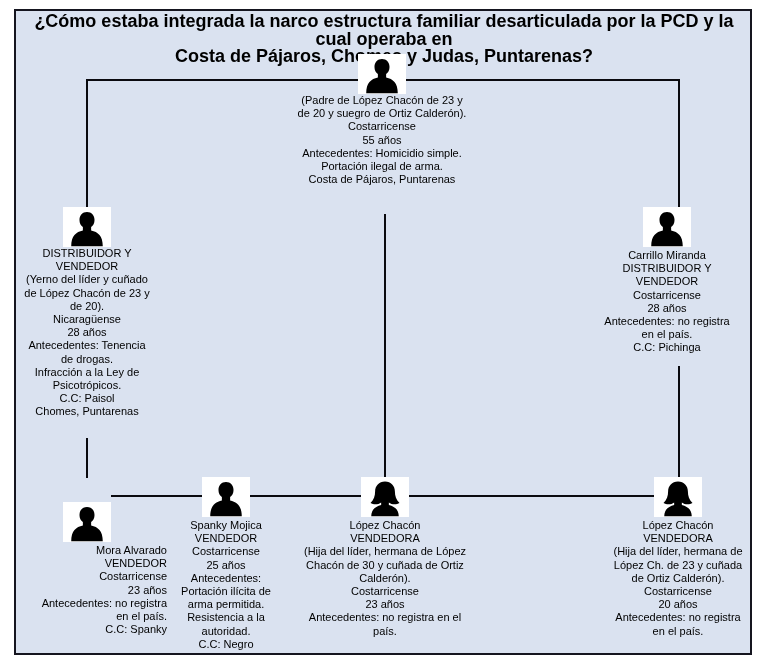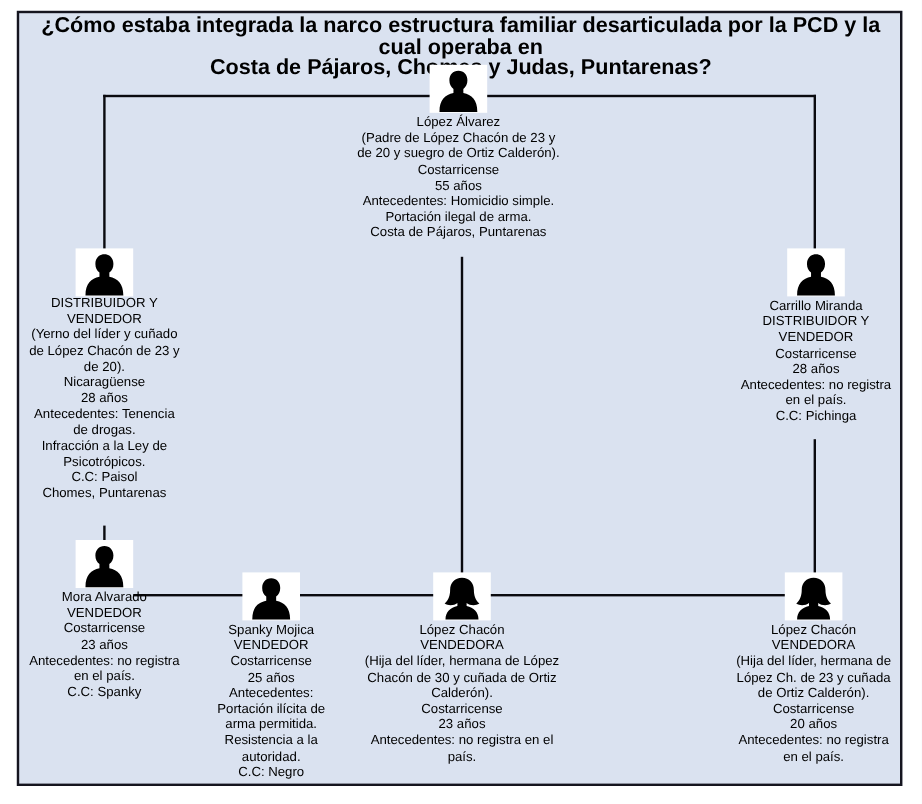--- a/index.html
+++ b/index.html
@@ -23,22 +23,22 @@
     display:flex; align-items:flex-end; justify-content:center; overflow:hidden;
   }
   .photo svg { display:block; }
   .p-name, .p-role, .p-details { white-space:pre-line; margin-top:2px; }
   .p-role, .p-details { margin-top:0; }
   .line { position:absolute; background:#0a0a0f; }
 
   
   #p-lider    { left:262px; top:54px;  width:240px; }
   #p-ortiz    { left:2px;   top:207px; width:170px; }
-  #p-carrillo { left:595px; top:207px; width:170px; }
-  #p-mora     { left:7px;   top:450px; width:160px; }
+  #p-carrillo { left:582px; top:207px; width:170px; }
+  #p-mora     { left:7px;   top:502px; width:160px;text-align:right; }
   #p-novoa    { left:151px; top:477px; width:150px; }
   #p-chacon23 { left:278px; top:477px; width:214px; }
   #p-chacon20 { left:593px; top:477px; width:170px; }
 
   
   #l-top-left       { left:86px;  top:79px;  width:274px; height:2px; }
   #l-top-right      { left:405px; top:79px;  width:275px; height:2px; }
   #l-down-left      { left:86px;  top:79px;  width:2px;   height:129px; }
   #l-down-right     { left:678px; top:79px;  width:2px;   height:129px; }
   #l-center         { left:384px; top:214px; width:2px;   height:264px; }
@@ -67,21 +67,20 @@
   <div class="line" id="l-mora-novoa"></div>
   <div class="line" id="l-novoa-chacon"></div>
   <div class="line" id="l-chacon-chacon"></div>
 
   <div class="person" id="p-lider">
     <div class="photo">
       <svg width="44" height="38" viewBox="0 0 48 40">
         <path fill="#000" d="M24 2.5 C19 2.5 15.8 6.2 15.8 11.2 C15.8 14.6 17.2 17.4 19.5 19 L19.5 22.8 C12 24.4 6.8 28.6 6.8 40 L41.2 40 C41.2 28.6 36 24.4 28.5 22.8 L28.5 19 C30.8 17.4 32.2 14.6 32.2 11.2 C32.2 6.2 29 2.5 24 2.5 Z"></path>
       </svg>
     </div>
-    <div class="p-name">López Álvarez</div>
     <div class="p-details">(Padre de López Chacón de 23 y
 de 20 y suegro de Ortiz Calderón).
 Costarricense
 55 años
 Antecedentes: Homicidio simple.
 Portación ilegal de arma.
 Costa de Pájaros, Puntarenas</div>
   </div>
 
   <div class="person" id="p-ortiz">

